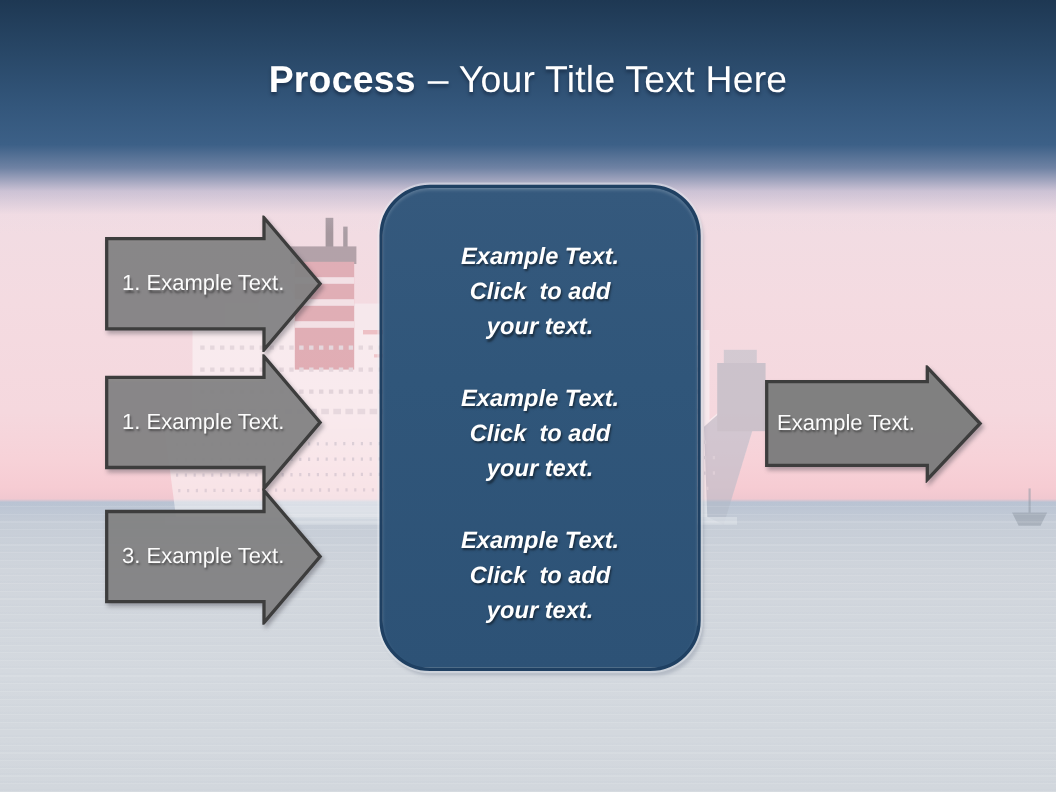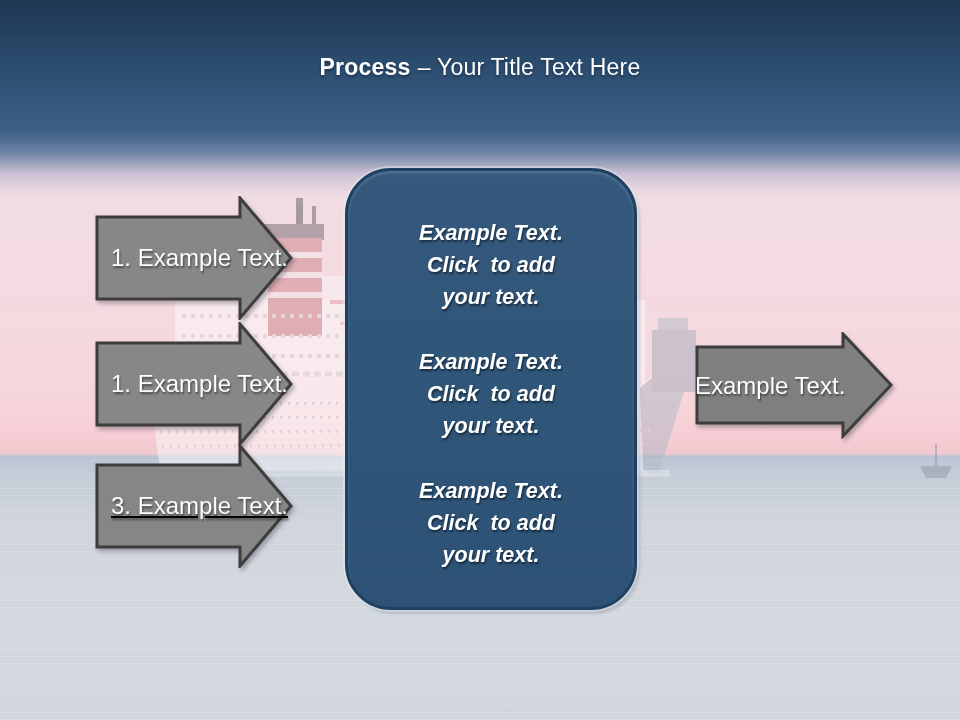--- a/index.html
+++ b/index.html
@@ -33,36 +33,36 @@
       #2b4b6c 28%,
       #33567b 45%,
       #3c6087 62%,
       rgba(88,114,152,.85) 72%,
       rgba(160,162,195,.45) 82%,
       rgba(232,215,228,.15) 92%,
       rgba(244,220,228,0) 100%);
   }
   .title{
     position:absolute;left:0;top:54px;width:960px;z-index:3;
-    text-align:center;color:#fff;font-size:23px;letter-spacing:.2px;
+    text-align:center;color:#fff;font-size:34px;letter-spacing:.2px;
     text-shadow:0 2px 3px rgba(8,20,40,.45);
   }
   .title .emph{font-weight:bold;}
   .title .rest{font-weight:normal;margin-left:.32em;}
   .arrow{position:absolute;z-index:3;display:flex;align-items:center;}
   .arrow svg{position:absolute;left:0;top:0;filter:drop-shadow(2px 3px 2px rgba(60,60,70,.40));}
   .arrow .lbl{
-    position:relative;z-index:1;color:#fcfcfc;font-size:24px;
+    position:relative;z-index:1;color:#fcfcfc;font-size:20px;
     text-shadow:1px 2px 2px rgba(0,0,0,.45);white-space:pre;
   }
   .arrow-left{left:95px;width:200px;height:124px;}
   .arrow-left .lbl{padding-left:16px;}
   .arrow-1{top:196px;}
   .arrow-2{top:322px;}
-  .arrow-3{top:444px;text-decoration:underline;}
+  .arrow-3{top:444px;}
   .arrow-right{left:695px;top:332px;width:200px;height:107px;}
   .arrow-right .lbl{width:148px;text-align:center;}
   .center-box{
     position:absolute;left:345px;top:168px;width:292px;height:442px;z-index:3;
     box-sizing:border-box;border:3px solid #1f4062;border-radius:46px;
     background:linear-gradient(180deg,#35597d 0%,#30567a 40%,#2d5276 100%);
     box-shadow:0 0 0 2px rgba(236,239,244,.45), 3px 4px 3px rgba(110,120,140,.30),
                inset 0 2px 3px rgba(255,255,255,.18);
     display:flex;flex-direction:column;justify-content:space-between;
     padding:46px 10px 36px 10px;

